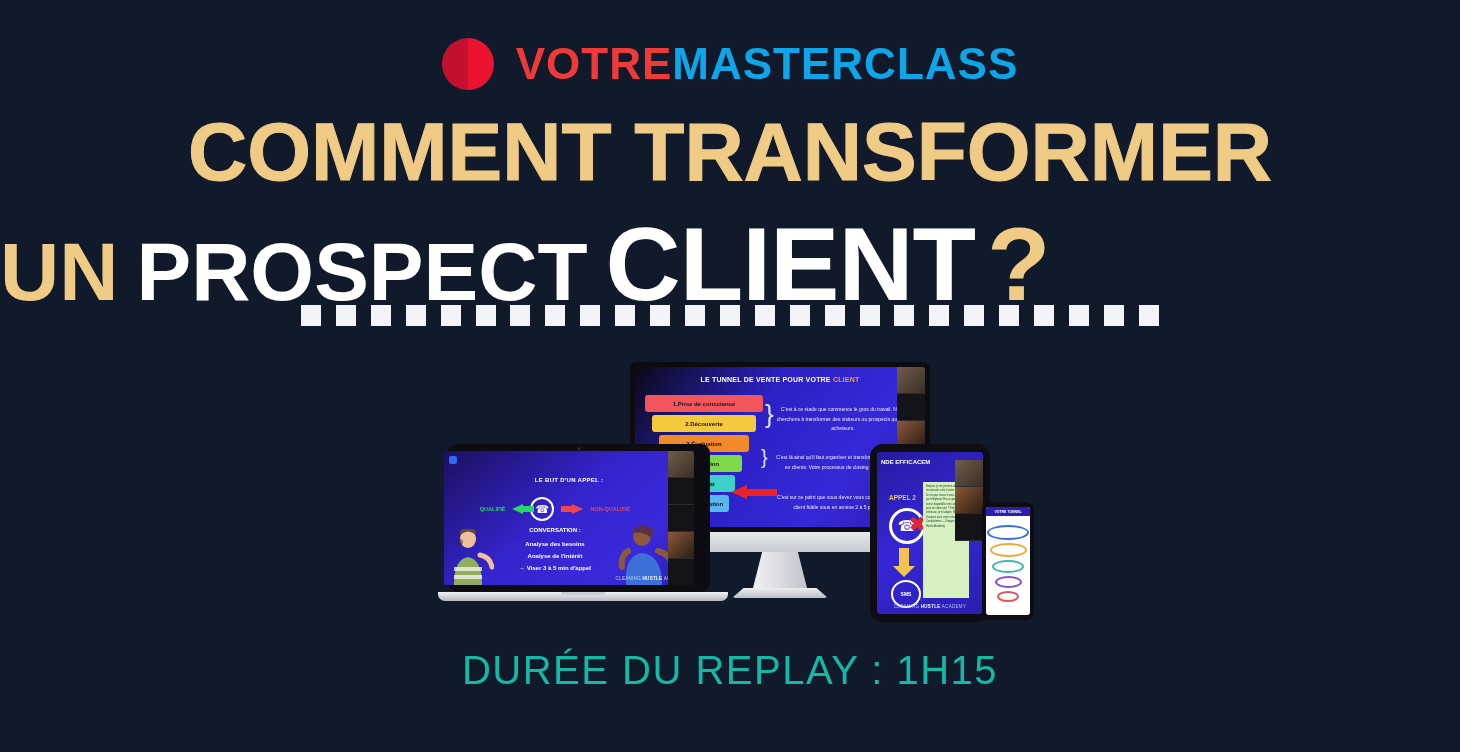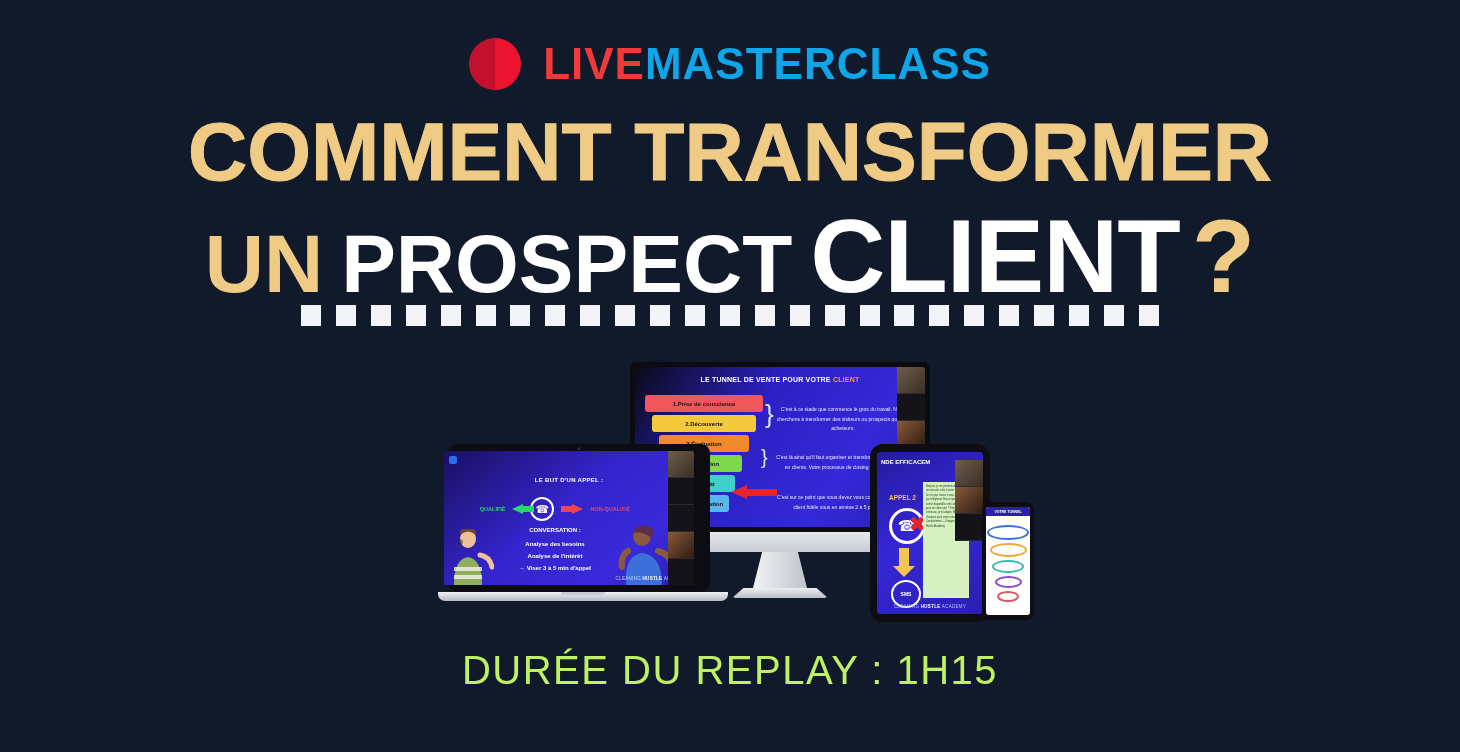--- a/index.html
+++ b/index.html
@@ -32,24 +32,24 @@
   
   .headline{
     position:absolute;top:112px;left:0;width:1460px;text-align:center;
   }
   .h-line1{
     font-size:82px;font-weight:bold;line-height:0.98;letter-spacing:0px;
     color:#EFCB85;
     -webkit-text-stroke:1px #EFCB85;
   }
   .h-line2{
-    margin-top:12px;
+    margin-top:20px;
     font-size:82px;font-weight:bold;line-height:1.0;
     white-space:nowrap;
-    display:flex;align-items:baseline;justify-content:center;gap:18px;
+    display:flex;align-items:baseline;gap:18px;
   }
   .h-line2 .gold{color:#EFCB85;}
   .h-line2 .white{color:#FFFFFF;}
   .h-line2 .big{font-size:104px;color:#FFFFFF;letter-spacing:-1px;}
   .h-line2 .qmark{font-size:104px;color:#EFCB85;margin-left:-6px;}
 
   
   .dash-rule{
     position:absolute;top:304px;left:50%;transform:translateX(-50%);
     width:858px;height:22px;
@@ -218,31 +218,31 @@
   .ph-body{position:absolute;inset:0;background:#0D0D13;border-radius:8px;padding:5px 4px;box-sizing:border-box;}
   .ph-screen{position:absolute;left:4px;top:5px;width:44px;height:108px;background:#FFFFFF;border-radius:3px;overflow:hidden;}
   .ph-top{height:9px;background:#2A1FB0;display:flex;align-items:center;justify-content:center;}
   .ph-top span{font-size:3.5px;color:#FFFFFF;font-weight:bold;}
   .ph-rings{position:relative;padding-top:9px;}
   .ring{margin:0 auto 3px;border-radius:50%;}
 
   
   .footer{
     position:absolute;top:648px;left:0;width:1460px;text-align:center;
-    font-size:40px;letter-spacing:1.5px;color:#bef264;font-weight:normal;
+    font-size:40px;letter-spacing:1.5px;color:#14b8a6;font-weight:normal;
   }
 </style>
 </head>
 <body>
 
 <div class="stage">
 
   <div class="eyebrow">
     <span class="live-dot"></span>
-    <span class="eyebrow-text"><span class="live">LIVE</span><span class="mc">MASTERCLASS</span></span>
+    <span class="eyebrow-text"><span class="live">VOTRE</span><span class="mc">MASTERCLASS</span></span>
   </div>
 
   <div class="headline">
     <div class="h-line1">COMMENT TRANSFORMER</div>
     <div class="h-line2">
       <span class="gold">UN</span>
       <span class="white">PROSPECT</span>
       <span class="big">CLIENT</span>
       <span class="qmark">?</span>
     </div>

